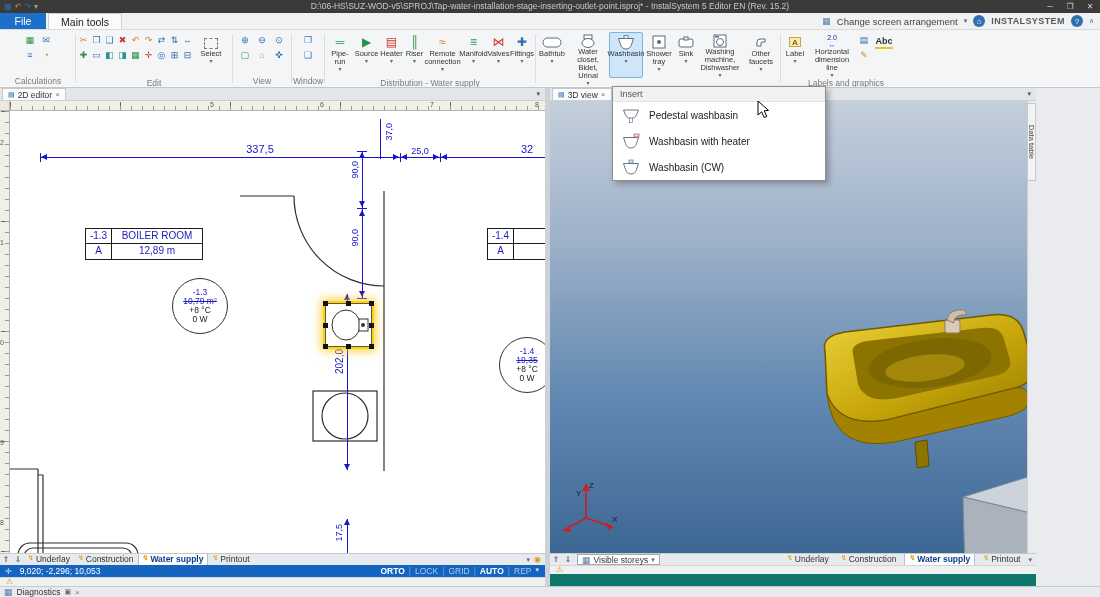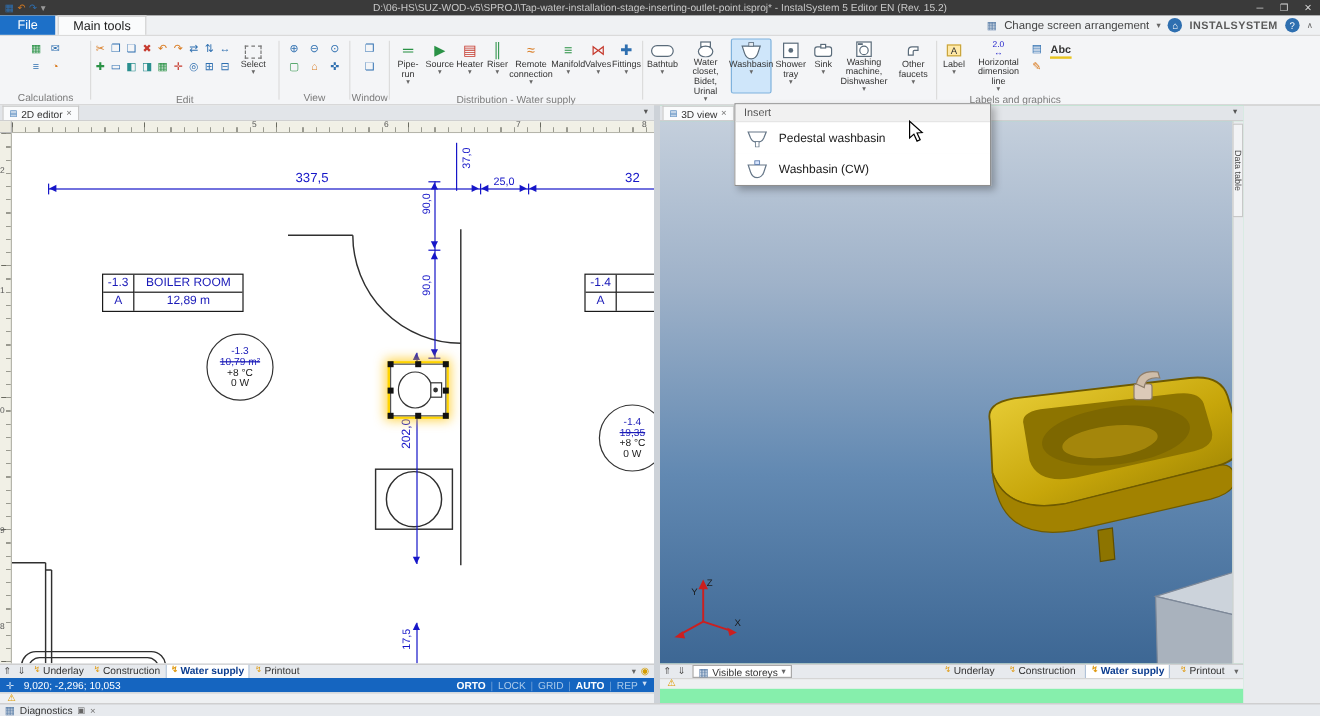--- a/index.html
+++ b/index.html
@@ -52,21 +52,21 @@
   .dropdown{position:absolute;left:612px;top:86px;width:214px;background:#fdfdfd;border:1px solid #8f8f8f;box-shadow:3px 3px 6px rgba(0,0,0,.28);z-index:50;}
   .dd-header{height:15px;line-height:15px;padding-left:7px;font-size:9px;color:#555;background:#f1f1f1;border-bottom:1px solid #e2e2e2;}
   .dd-item{height:26px;display:flex;align-items:center;gap:7px;padding-left:5px;border:2px solid transparent;font-size:10px;color:#1a1a1a;background:#fff;}
   .dd-item.sel{background:#cfe7fb;border-color:#e53434;}
   .dd-ico{width:22px;display:flex;justify-content:center;}
   .cursor{position:absolute;left:757px;top:100px;z-index:60;}
 
   
   .panel{position:absolute;top:88px;height:498px;background:#fff;}
   .panel-left{left:0;width:545px;padding-left:39px;}
-  .panel-right{left:550px;width:486px;background:#86efac;}
+  .panel-right{left:550px;width:486px;background:#0f766e;}
   .splitter{position:absolute;left:545px;width:5px;top:88px;height:498px;background:#cdd2d8;}
   .doc-tabbar{position:absolute;top:0;left:0;right:0;height:13px;background:#e2e5e9;border-bottom:1px solid #cfcfcf;display:flex;align-items:flex-end;}
   .doc-tab{height:12px;background:#fafbfc;border:1px solid #c8c8c8;border-bottom:none;display:flex;align-items:center;gap:3px;padding:0 5px;font-size:8.5px;margin-left:2px;color:#333;}
   .dt-icon{color:#2e6fb0;font-size:7px;}
   .dt-close{color:#777;font-size:8px;}
   .doc-caret{margin-left:auto;font-size:7px;color:#555;padding-right:5px;line-height:12px;}
 
   
   .ruler-corner{position:absolute;left:0;top:13px;width:10px;height:10px;background:#eceade;border-right:1px solid #bbb;border-bottom:1px solid #bbb;}
   .ruler-top{position:absolute;left:10px;right:0;top:13px;height:10px;background:#f1f0e6;border-bottom:1px solid #b5b5ab;
@@ -397,20 +397,29 @@
             <path d="M2.5 3 h15 l-2 5 q-1.5 3.5 -5.5 3.5 t-5.5 -3.5 z" fill="#fff" stroke="#667788"></path>
             <rect x="8.5" y="11" width="3" height="4.5" fill="#fff" stroke="#667788" stroke-width="0.7"></rect>
           </svg>
         </span>
       <span>Pedestal washbasin</span>
     </div>
     <div class="dd-item">
       <span class="dd-ico">
           <svg width="20" height="16">
             <path d="M2.5 4.5 h15 l-2 6 q-1.5 4.5 -5.5 4.5 t-5.5 -4.5 z" fill="#fff" stroke="#667788"></path>
+            <rect x="13" y="1" width="5" height="3" fill="#ffd9d9" stroke="#aa5555" stroke-width="0.7"></rect>
+          </svg>
+        </span>
+      <span>Washbasin with heater</span>
+    </div>
+    <div class="dd-item">
+      <span class="dd-ico">
+          <svg width="20" height="16">
+            <path d="M2.5 4.5 h15 l-2 6 q-1.5 4.5 -5.5 4.5 t-5.5 -4.5 z" fill="#fff" stroke="#667788"></path>
             <rect x="8" y="1" width="4" height="3" fill="#d9e6ff" stroke="#5577aa" stroke-width="0.7"></rect>
           </svg>
         </span>
       <span>Washbasin (CW)</span>
     </div>
   </div>
 
   <div class="cursor">
     <svg width="14" height="20">
         <path d="M1 1 L1 15 L4.6 11.8 L7.2 17.6 L9.8 16.4 L7.2 10.8 L11.5 10.4 Z" fill="#fff" stroke="#000"></path>

